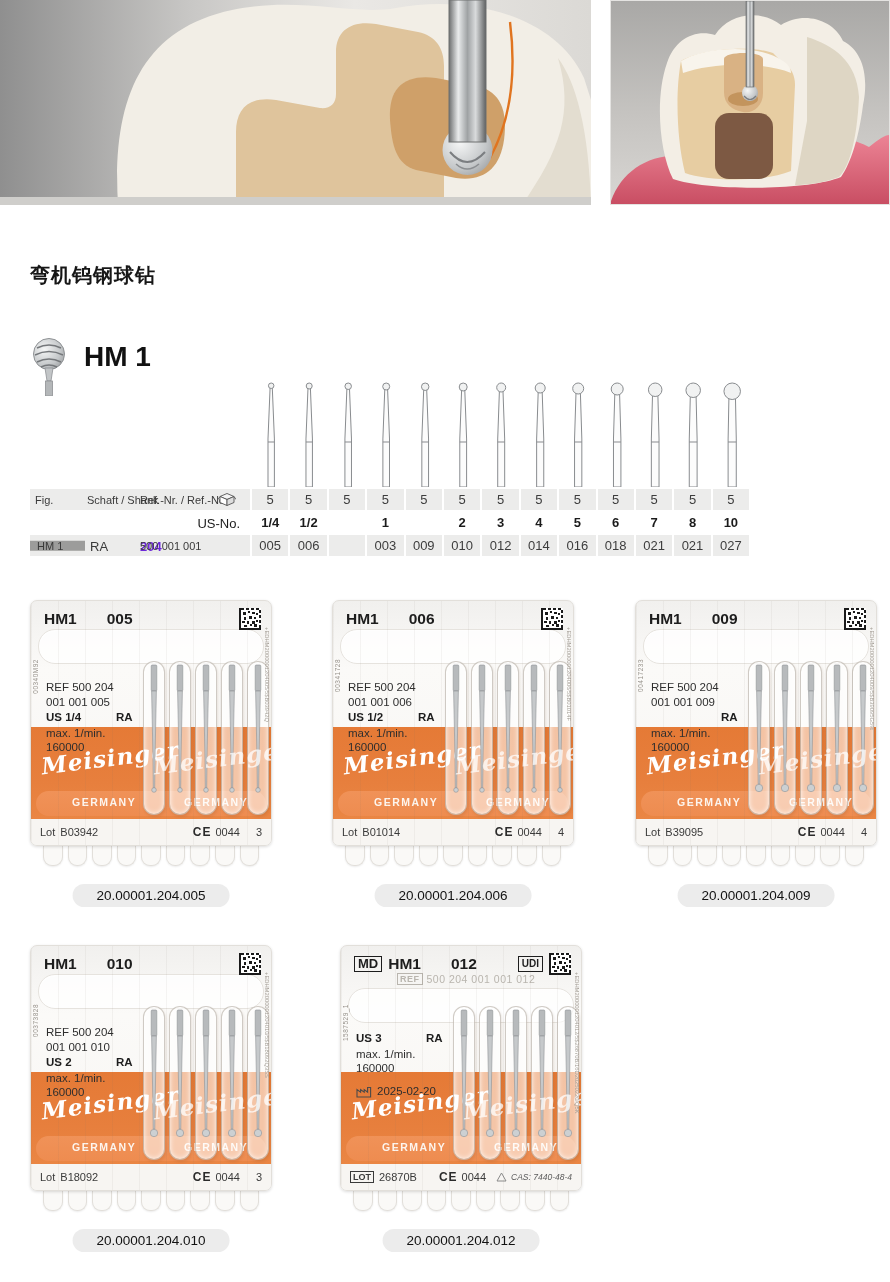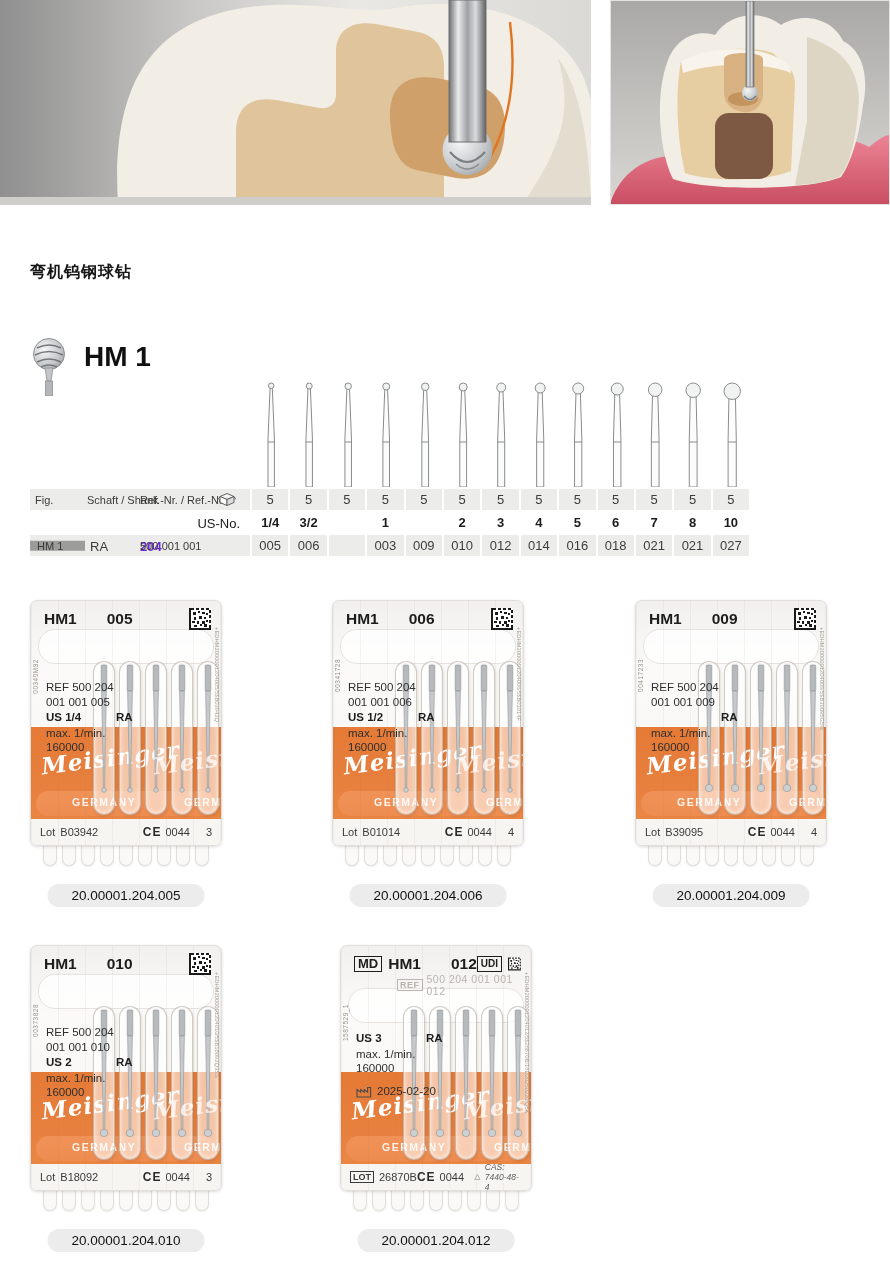--- a/index.html
+++ b/index.html
@@ -5,21 +5,21 @@
   html,body{margin:0;padding:0}
   body{width:890px;height:1282px;position:relative;background:#fff;
        font-family:"Liberation Sans",sans-serif;color:#222;overflow:hidden}
 
   
   .photo{position:absolute;top:0;height:205px;overflow:hidden}
   #photo-left{left:0;width:591px}
   #photo-right{left:610px;width:280px;border:1px solid #e4e3e1;box-sizing:border-box}
 
   
-  #cn-title{position:absolute;left:30px;top:262px;font-size:16px;font-weight:bold;color:#161616;letter-spacing:1px}
+  #cn-title{position:absolute;left:30px;top:262px;font-size:20px;font-weight:bold;color:#161616;letter-spacing:1px}
   #product-name{position:absolute;left:84px;top:341px;font-size:28px;font-weight:bold;color:#111}
   #product-fig{position:absolute;left:24px;top:336px}
 
   
   #burs-row{position:absolute;left:252px;top:379px;width:500px;height:108px;display:flex}
 
   
   #spec-table{position:absolute;left:30px;top:489px;width:722px}
   .trow{display:flex;height:21px;margin-bottom:2px}
   .tlabel{position:relative;width:220px;flex:none;background:#ececeb;margin-right:2px}
@@ -31,21 +31,21 @@
   .cell{width:36.4px;flex:none;margin-right:2px;background:#ececeb;display:flex;
         align-items:center;justify-content:center;font-size:13px;color:#3d3d3d}
   .row-us .cell{background:transparent;font-weight:bold;color:#1b1b1b}
   .fig-chip{position:absolute;left:0;top:0;bottom:0;width:55px;background:#9c9c9b;color:#fff;
             display:flex;align-items:center;padding-left:7px;box-sizing:border-box;font-size:12.5px}
   .lab-ra{left:60px;font-size:13px !important}
   .lab-refnum{left:110px;font-size:13px !important;color:#2b2b2b !important}
   .lab-refnum b{font-weight:bold;color:#6d28d9}
 
   
-  .pack{position:absolute;width:192px;height:312px}
+  .pack{position:absolute;width:242px;height:312px}
   .pack-body{position:relative;height:244px;overflow:hidden;border-radius:7px;border:1px solid #e2dfda;
      background:linear-gradient(180deg,#f1f0ee,#fbfaf8 28%,#f7f5f2);
      box-shadow:0 1px 3px rgba(0,0,0,.14)}
   .ribs{position:absolute;inset:0;z-index:7;pointer-events:none;
      background:repeating-linear-gradient(90deg,rgba(120,110,100,.07) 0 1px,transparent 1px 27px)}
   .phead{position:relative;display:flex;align-items:center;padding:7px 10px 0 13px;z-index:6}
   .pname{font-size:15.5px;font-weight:bold;color:#1d1d1d}
   .psize{font-size:15.5px;font-weight:bold;color:#1d1d1d;margin-left:30px}
   .dm{margin-left:auto}
   .boxtag{border:1.5px solid #1d1d1d;font-weight:bold;color:#1d1d1d;padding:0 3px;line-height:14px}
@@ -302,21 +302,21 @@
     <div class="cell">5</div>
     <div class="cell">5</div>
     <div class="cell">5</div>
     <div class="cell">5</div>
   </div>
   <div class="trow row-us">
     <div class="tlabel">
       <span class="lab-usno">US-No.</span>
     </div>
     <div class="cell">1/4</div>
-    <div class="cell">3/2</div>
+    <div class="cell">1/2</div>
     <div class="cell"></div>
     <div class="cell">1</div>
     <div class="cell"></div>
     <div class="cell">2</div>
     <div class="cell">3</div>
     <div class="cell">4</div>
     <div class="cell">5</div>
     <div class="cell">6</div>
     <div class="cell">7</div>
     <div class="cell">8</div>

